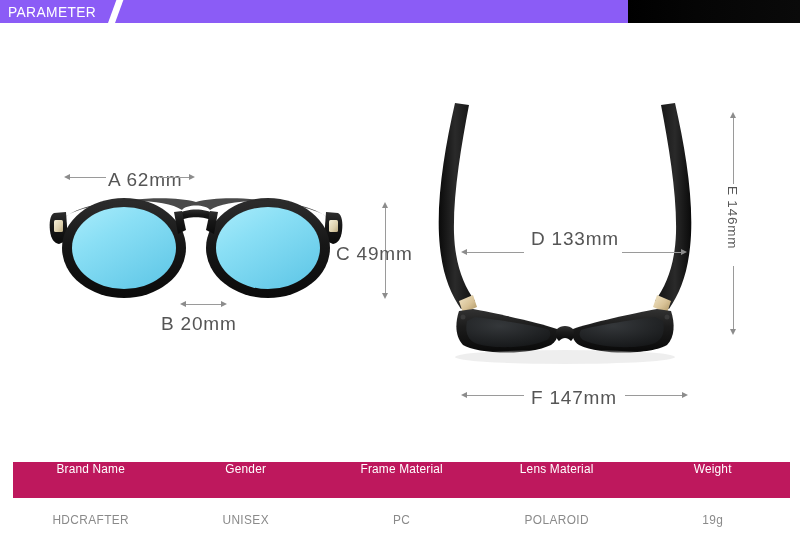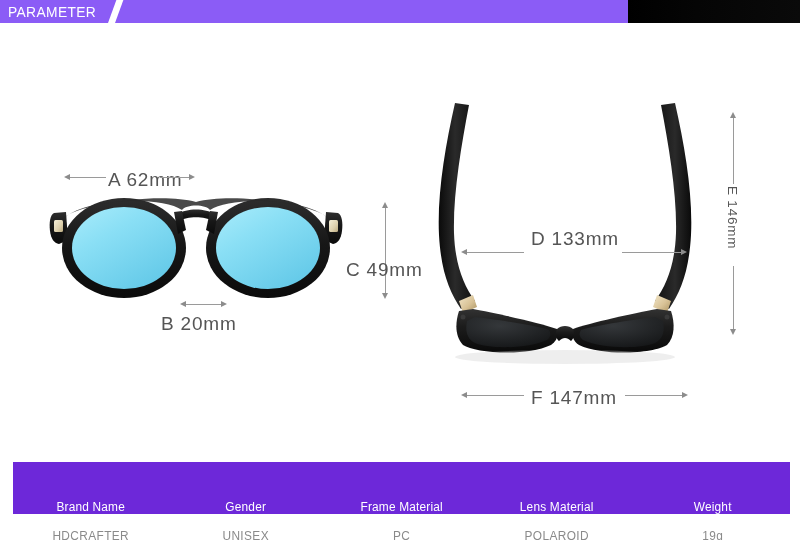--- a/index.html
+++ b/index.html
@@ -127,23 +127,23 @@
 
   
   .spec-table {
     position: absolute;
     left: 13px;
     top: 462px;
     width: 777px;
   }
   .spec-head {
     display: flex;
-    background: #6d28d9;
-    height: 52px;
-    align-items: flex-end;
+    background: #be185d;
+    height: 36px;
+    align-items: flex-start;
   }
   .spec-head > div {
     flex: 1;
     text-align: center;
     color: #ffffff;
     font-size: 12.5px;
     letter-spacing: 0.2px;
     font-family: "Liberation Sans Narrow", "Liberation Sans", sans-serif;
     transform: scaleX(0.95);
   }
@@ -225,21 +225,21 @@
 <div class="arrow arrow-right" style="left:189px; top:174px;"></div>
 
 <div class="arrow arrow-left" style="left:180px; top:301px;"></div>
 <div class="dim-line-h" style="left:186px; top:304px; width:36px;"></div>
 <div class="arrow arrow-right" style="left:221px; top:301px;"></div>
 <div class="dim-label" style="left:161px; top:313px;">B 20mm</div>
 
 <div class="arrow arrow-up" style="left:382px; top:202px;"></div>
 <div class="dim-line-v" style="left:385px; top:208px; height:86px;"></div>
 <div class="arrow arrow-down" style="left:382px; top:293px;"></div>
-<div class="dim-label" style="left:346px; top:243px;margin-top:16px;">C 49mm</div>
+<div class="dim-label" style="left:336px; top:243px;">C 49mm</div>
 
 <div class="product-top">
   <svg width="300" height="290" viewBox="0 0 300 290">
     <defs>
       <linearGradient id="armGradL" x1="0" y1="0" x2="1" y2="0">
         <stop offset="0%" stop-color="#0a0a0a"></stop>
         <stop offset="45%" stop-color="#2a2a2a"></stop>
         <stop offset="100%" stop-color="#101010"></stop>
       </linearGradient>
       <linearGradient id="armGradR" x1="0" y1="0" x2="1" y2="0">

